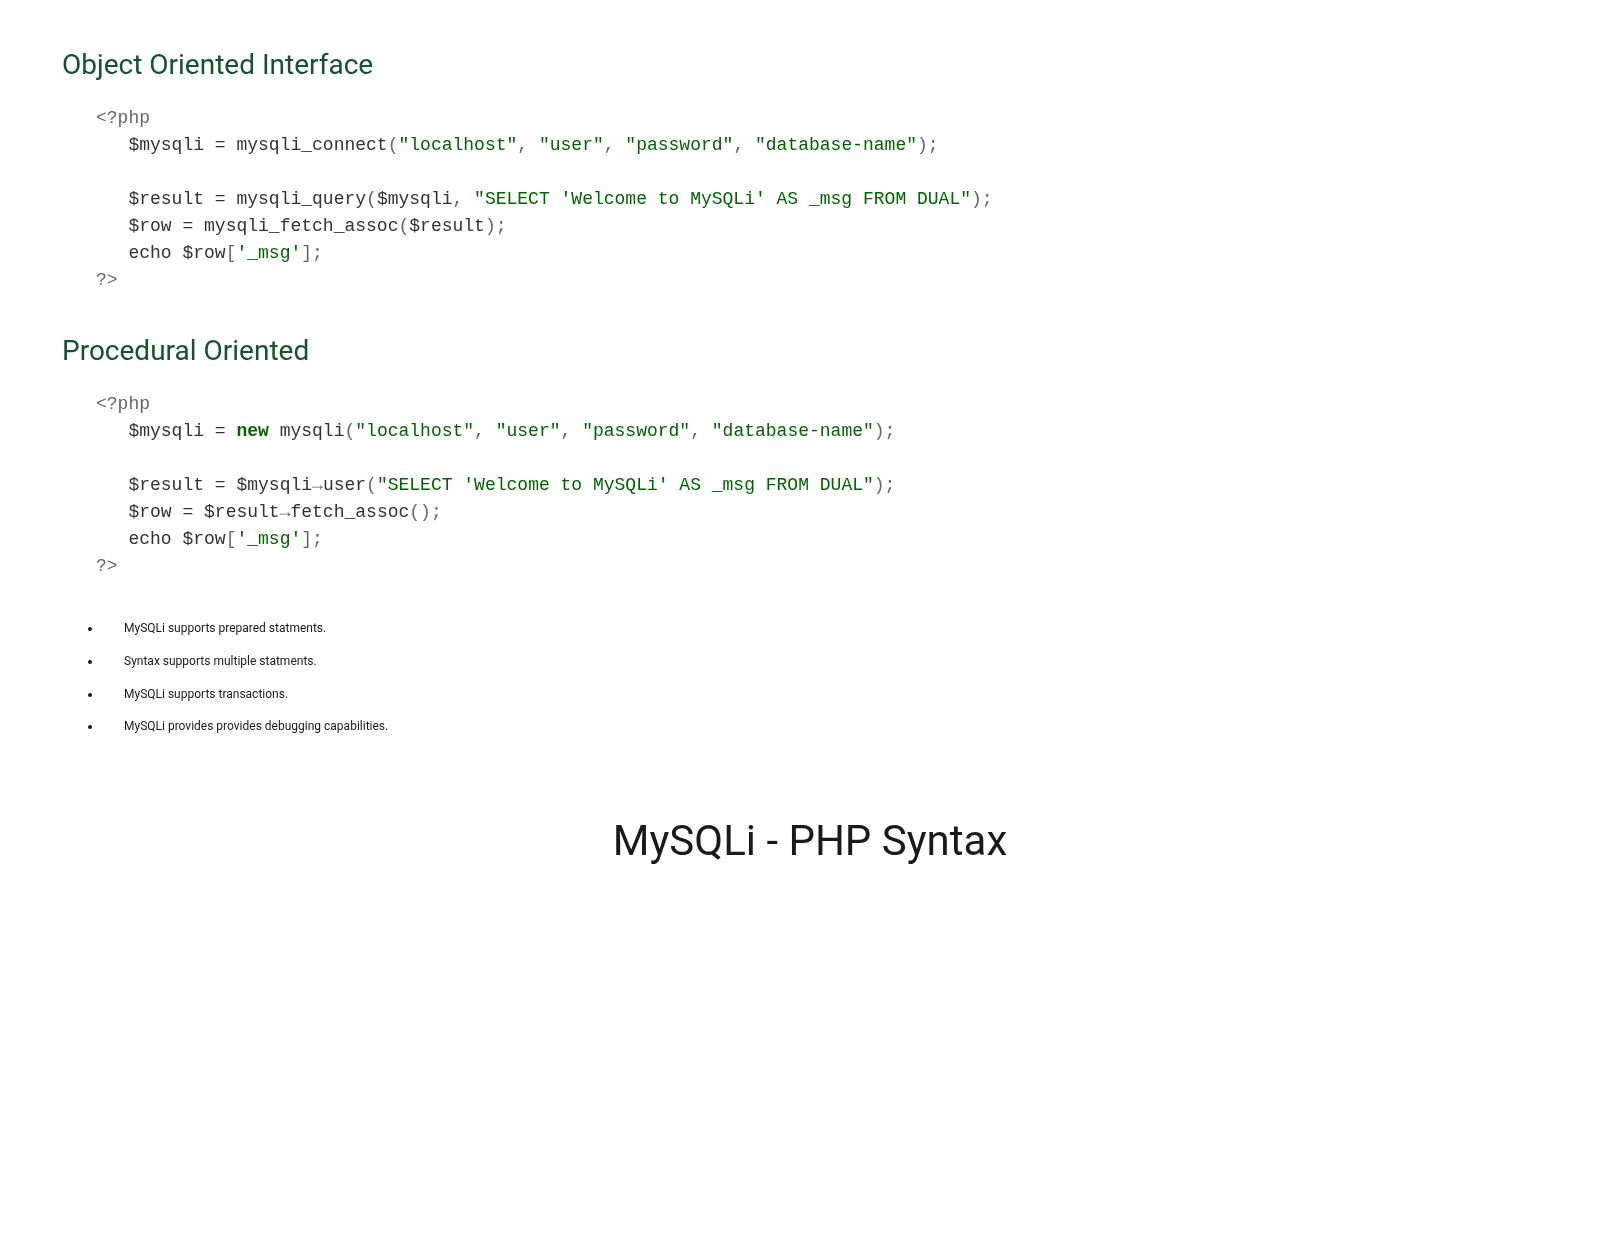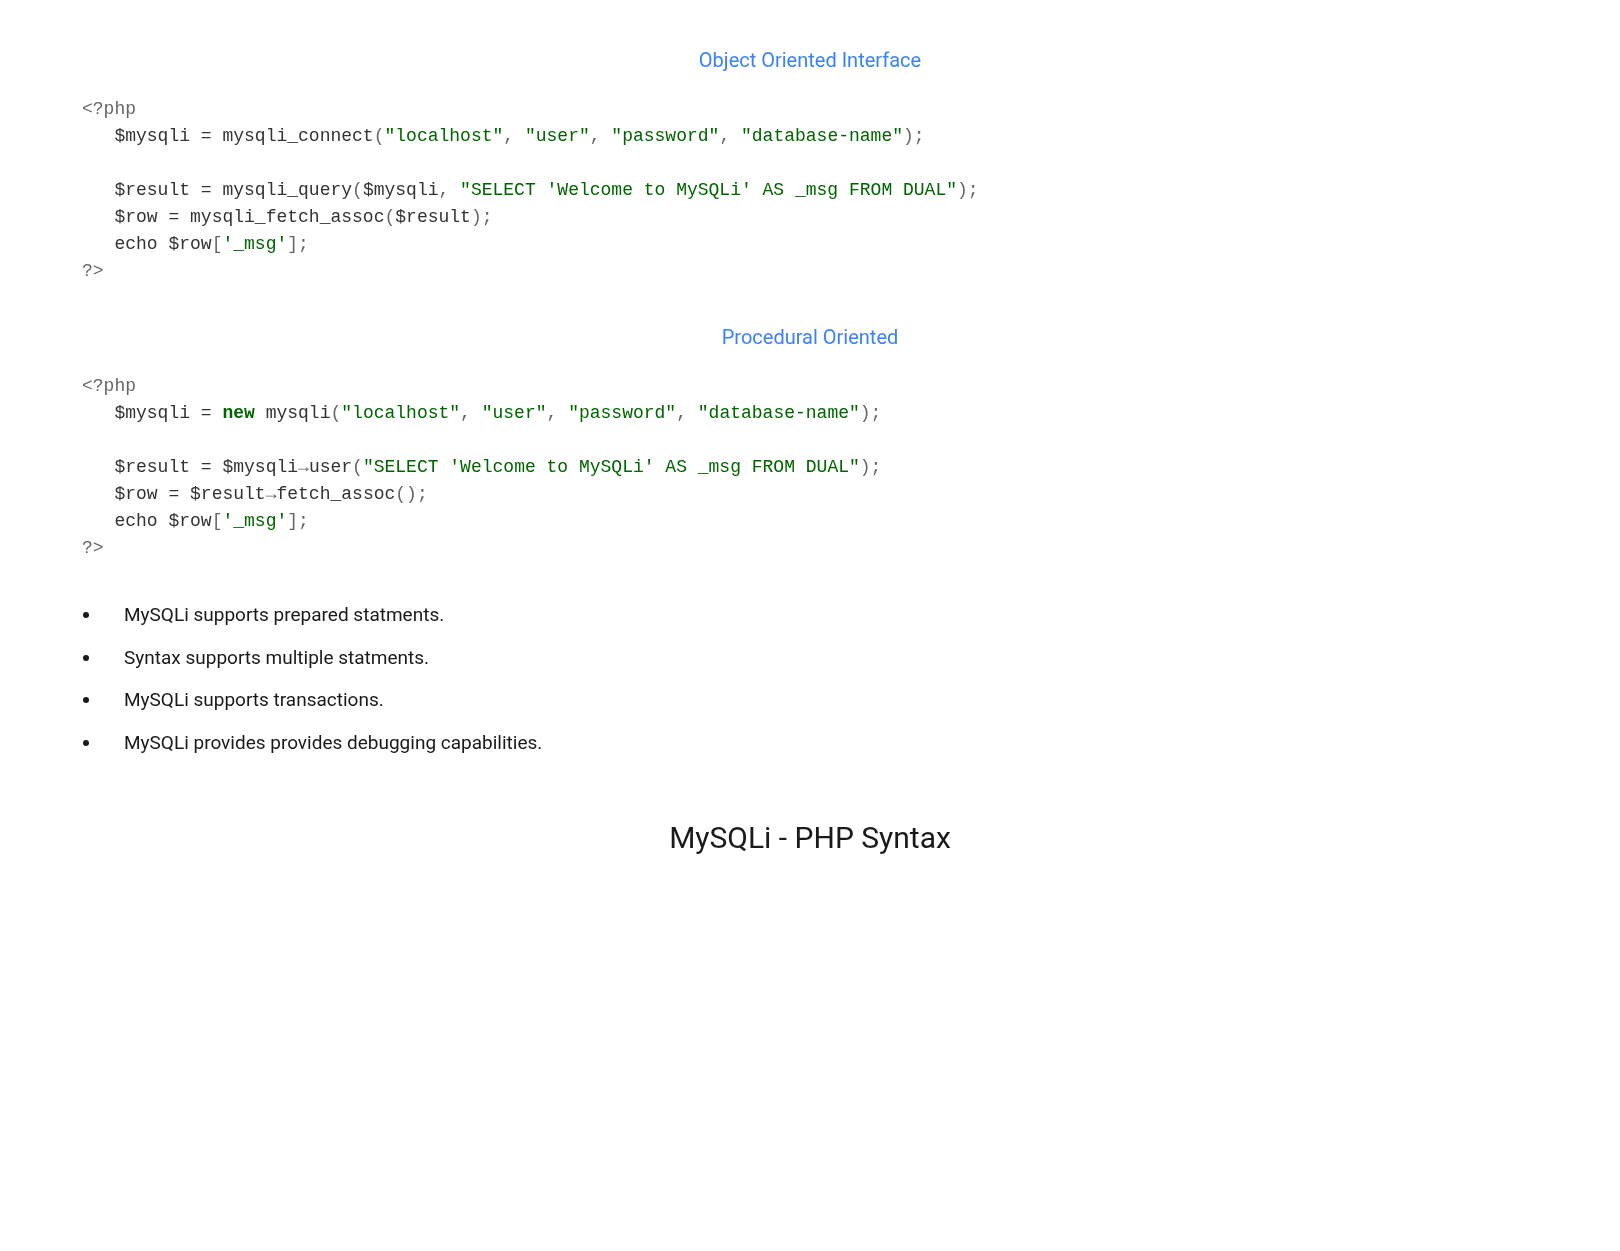--- a/index.html
+++ b/index.html
@@ -8,63 +8,62 @@
       box-sizing: border-box;
     }
     body {
       font-family: -apple-system, BlinkMacSystemFont, "Segoe UI", Roboto, Helvetica, Arial, sans-serif;
       background: #ffffff;
       color: #000000;
       padding: 48px 62px;
       width: 1620px;
     }
     h2 {
-      font-size: 20px;
+      font-size: 28px;
       font-weight: 400;
-      color: #3b82f6;
+      color: #14532d;
       margin-bottom: 24px;
       margin-top: 0;
-      text-align: center;
     }
     h2.section-spacing {
       margin-top: 40px;
     }
     pre.code-block {
       font-family: "Consolas", "Monaco", "Courier New", monospace;
       font-size: 18px;
       line-height: 1.5;
       white-space: pre;
-      margin-left: 20px;
+      margin-left: 34px;
       margin-bottom: 8px;
       color: #333333;
     }
     .tok-keyword { color: #006400; font-weight: bold; text-align: center; }
     .tok-string { color: #006400; }
     .tok-var { color: #333333; }
     .tok-func { color: #333333; }
     .tok-op { color: #666666; }
     .tok-punct { color: #666666; }
     .tok-plain { color: #333333; }
     ul.bullet-list {
       list-style: disc;
       margin-left: 40px;
       margin-top: 32px;
     }
     ul.bullet-list li {
-      font-size: 19px;
+      font-size: 12px;
       color: #1a1a1a;
       padding: 8px 0 8px 22px;
       line-height: 1.4;
     }
     h1.page-title {
       text-align: center;
-      font-size: 30px;
+      font-size: 42px;
       font-weight: 400;
       color: #1a1a1a;
-      margin-top: 56px;
+      margin-top: 73px;
     }
   </style>
 </head>
 <body>
 
 <h2>Object Oriented Interface</h2>
 
 <pre class="code-block"><span class="tok-op">&lt;?php</span>
    <span class="tok-var">$mysqli</span><span class="tok-plain"> = </span><span class="tok-func">mysqli_connect</span><span class="tok-punct">(</span><span class="tok-string">"localhost"</span><span class="tok-punct">, </span><span class="tok-string">"user"</span><span class="tok-punct">, </span><span class="tok-string">"password"</span><span class="tok-punct">, </span><span class="tok-string">"database-name"</span><span class="tok-punct">);</span>
 

